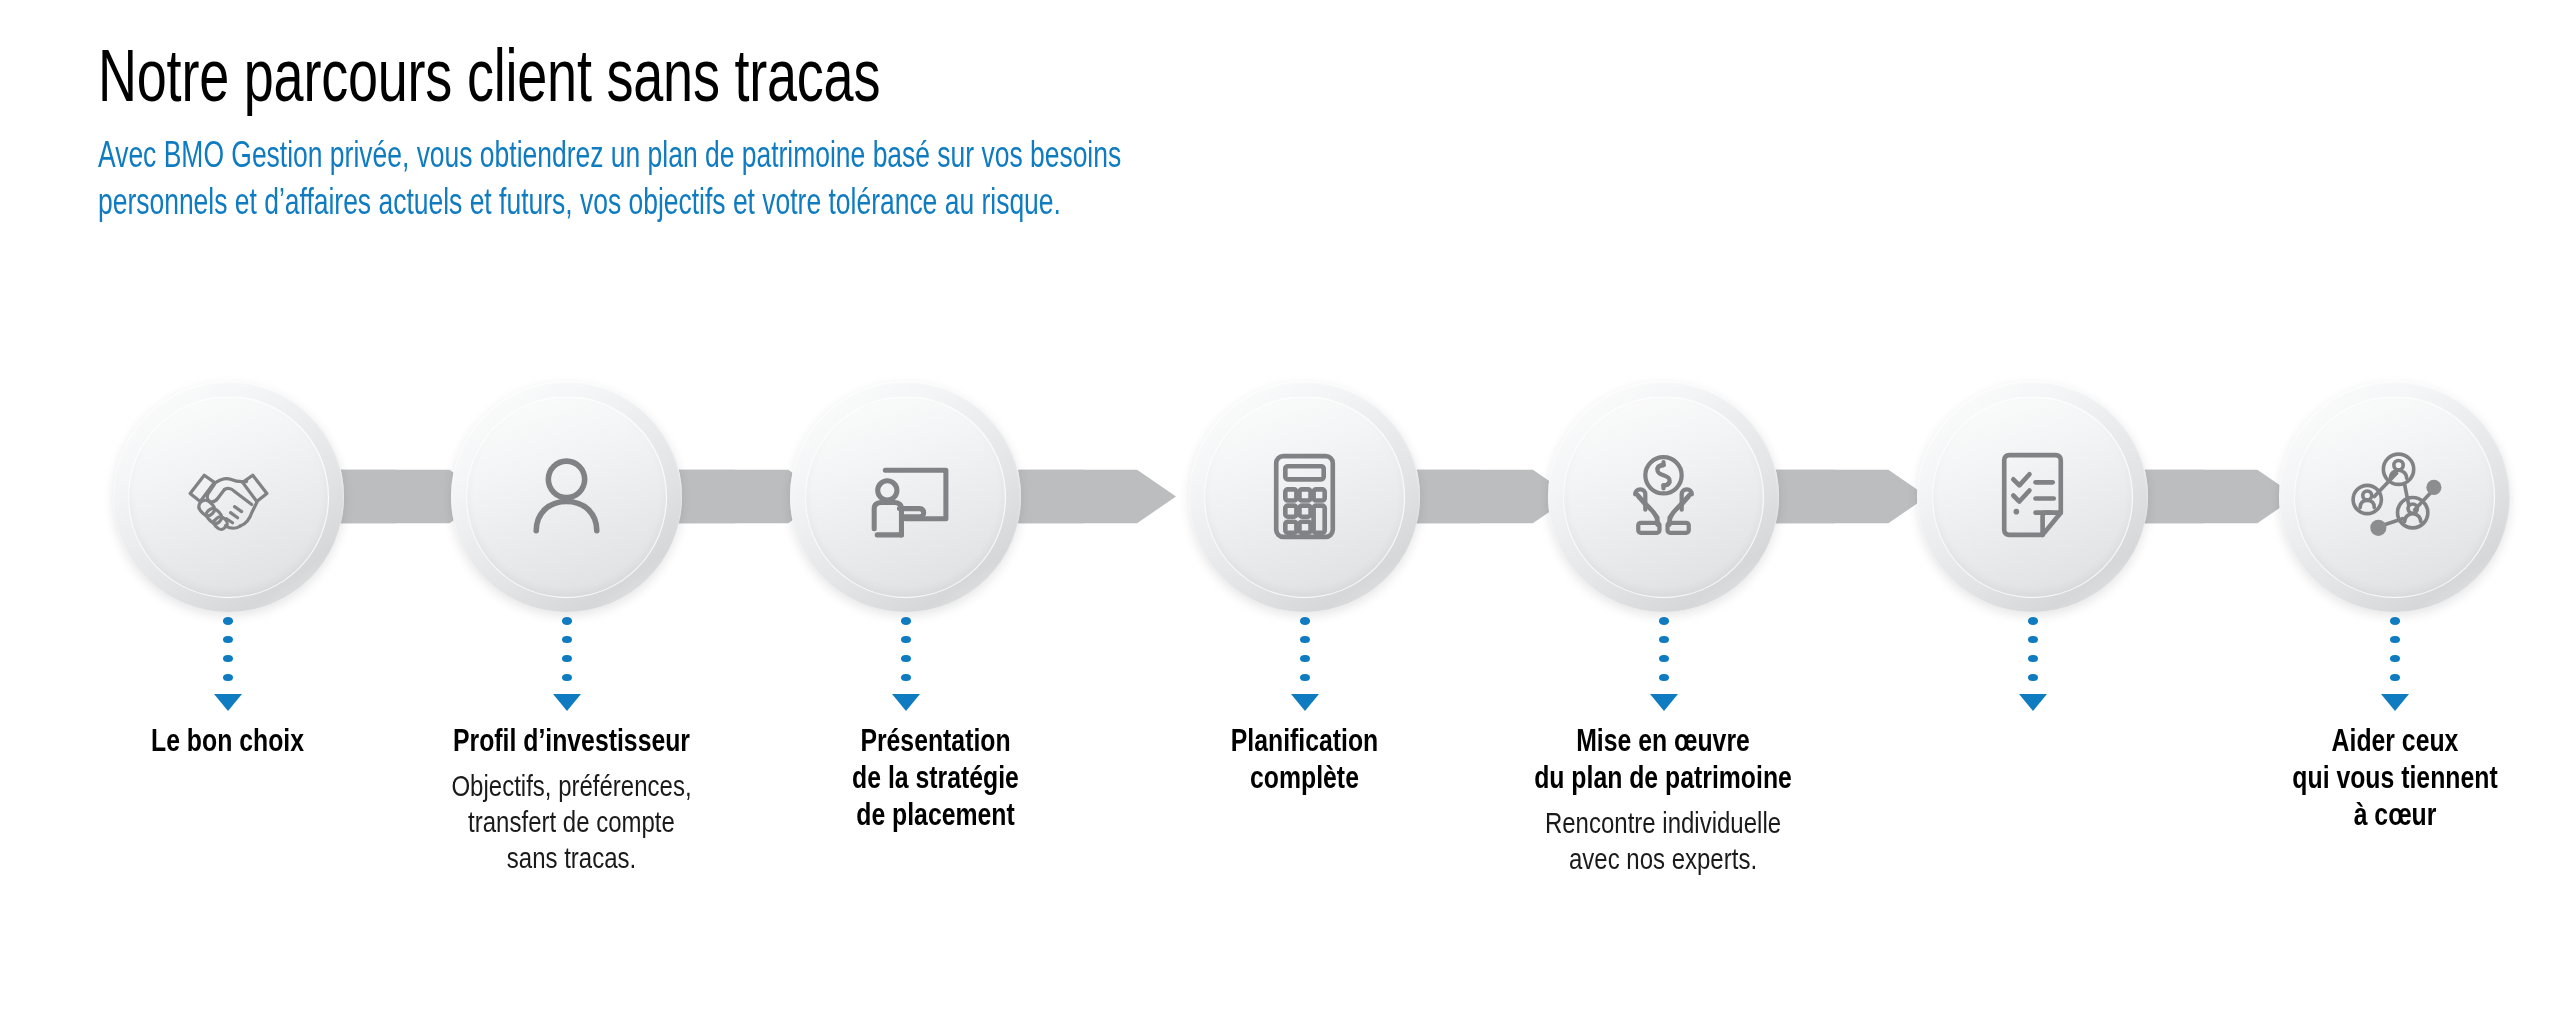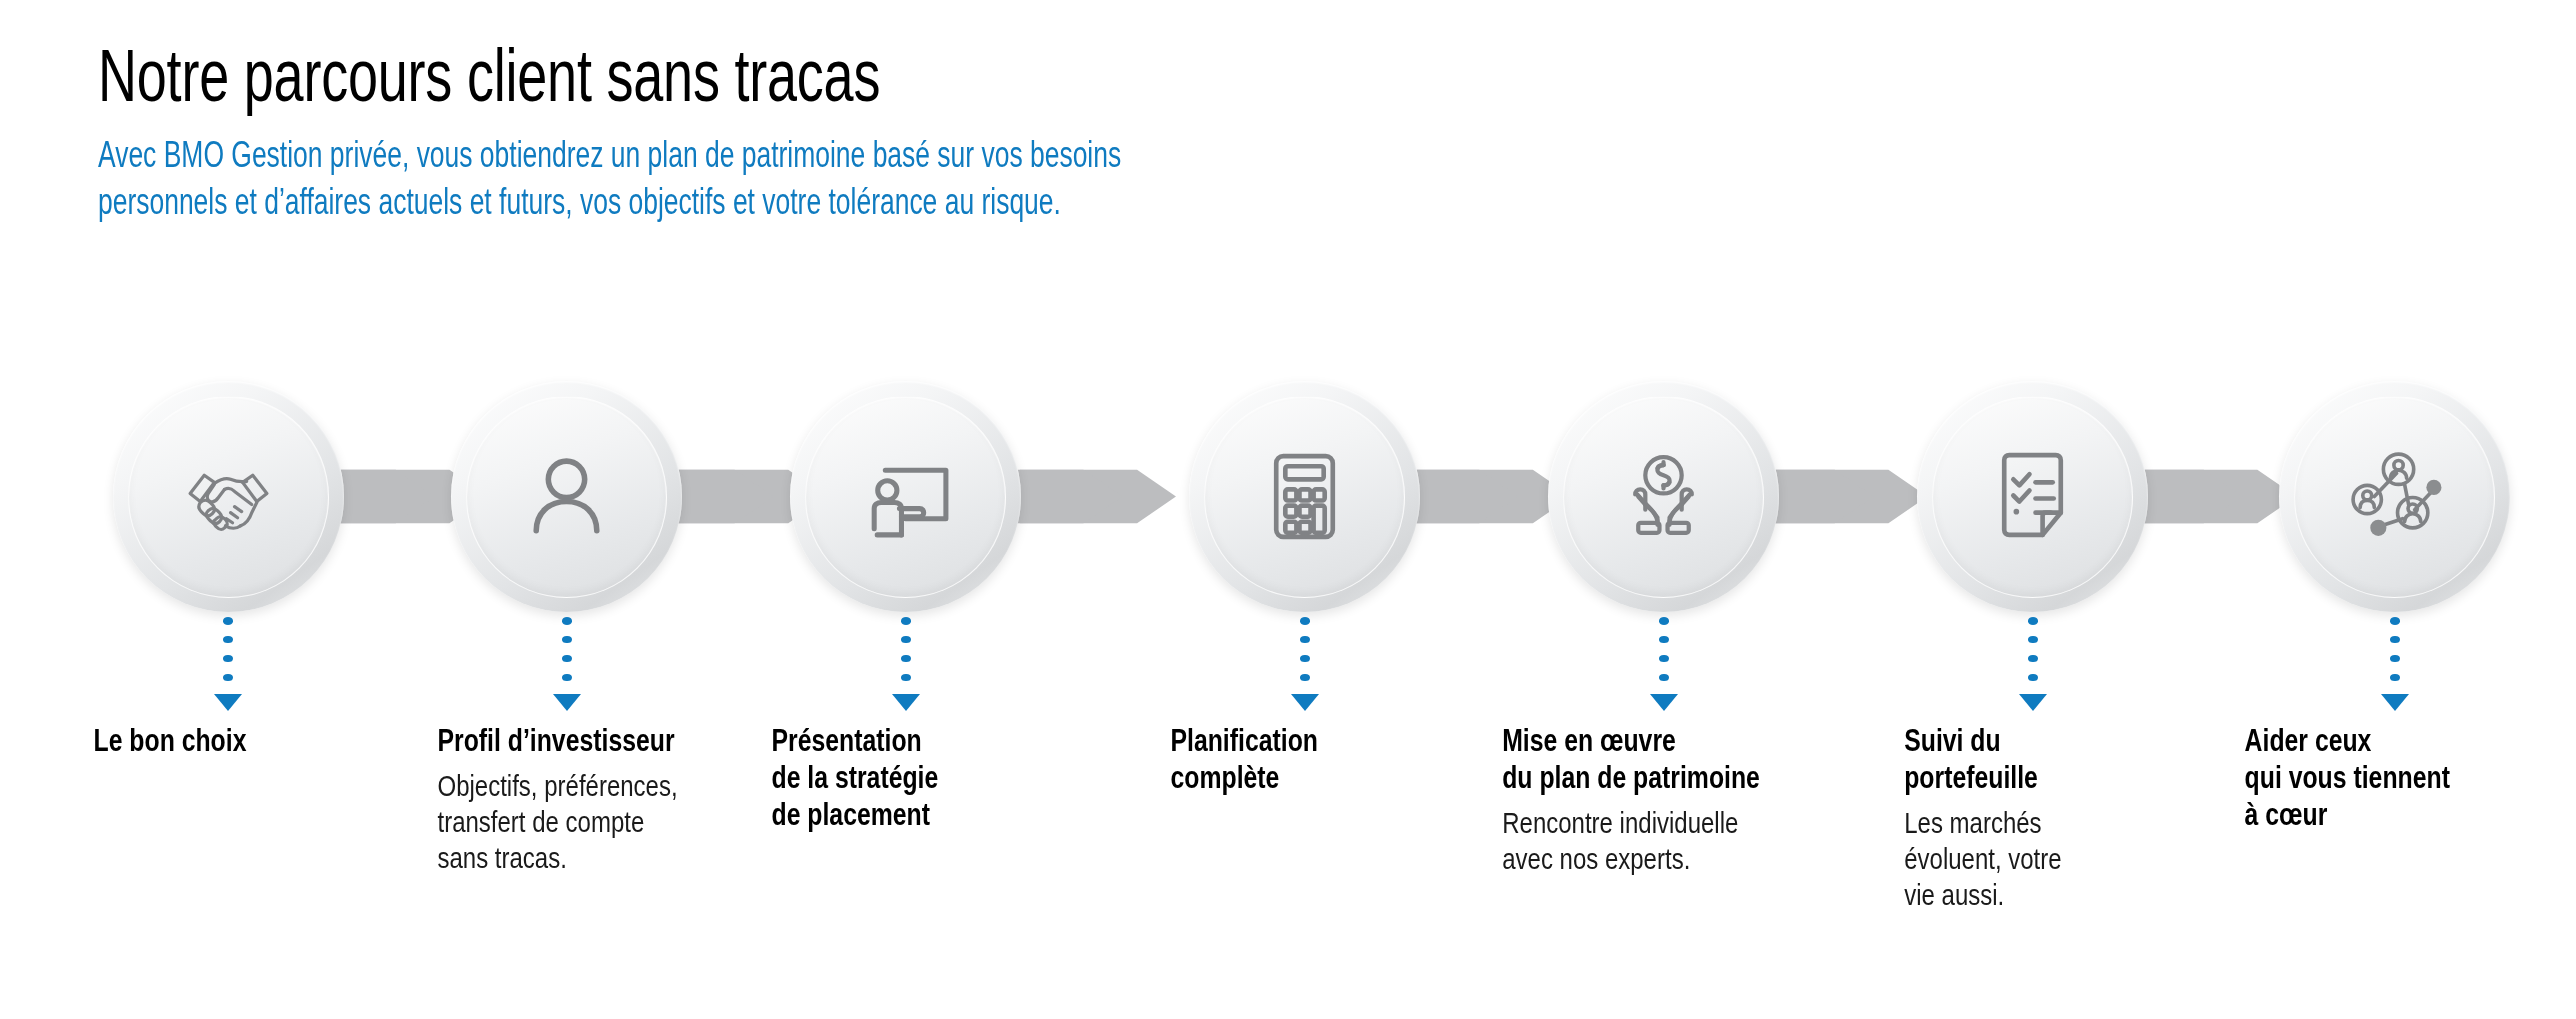--- a/index.html
+++ b/index.html
@@ -149,20 +149,21 @@
     position: absolute;
     left: 0;
     top: 723px;
     width: 2576px;
     height: 282px;
     z-index: 3;
   }
   .caption {
     position: absolute;
     top: 0;
+    text-align: center;
   }
   .caption-title {
     font-family: "Liberation Sans Narrow", "Liberation Sans", sans-serif;
     font-weight: 700;
     font-size: 31px;
     line-height: 1.19;
     color: #000000;
     transform: scaleX(0.80);
     white-space: pre-line;
     margin: 0;
@@ -407,47 +408,40 @@
 
   </div>
 
   <div class="caption" style="left:404px; width:335px;">
     <p class="caption-title">Profil d’investisseur</p>
     <p class="caption-body">Objectifs, préférences,
 transfert de compte
 sans tracas.</p>
   </div>
 
-  <div class="caption" style="left:738px; width:335px;">
+  <div class="caption" style="left:768px; width:335px;">
     <p class="caption-title">Présentation
 de la stratégie
 de placement</p>
 
   </div>
 
   <div class="caption" style="left:1137px; width:335px;">
     <p class="caption-title">Planification
 complète</p>
 
   </div>
 
   <div class="caption" style="left:1462px; width:402px;">
     <p class="caption-title">Mise en œuvre
 du plan de patrimoine</p>
     <p class="caption-body">Rencontre individuelle
 avec nos experts.</p>
   </div>
 
-  <div class="caption" style="left:1872px; width:322px;">
-    <p class="caption-title">Suivi du
-portefeuille</p>
-    <p class="caption-body">Les marchés
-évoluent, votre
-vie aussi.</p>
-  </div>
 
   <div class="caption" style="left:2207px; width:376px;">
     <p class="caption-title">Aider ceux
 qui vous tiennent
 à cœur</p>
 
   </div>
 
 </div>
 

